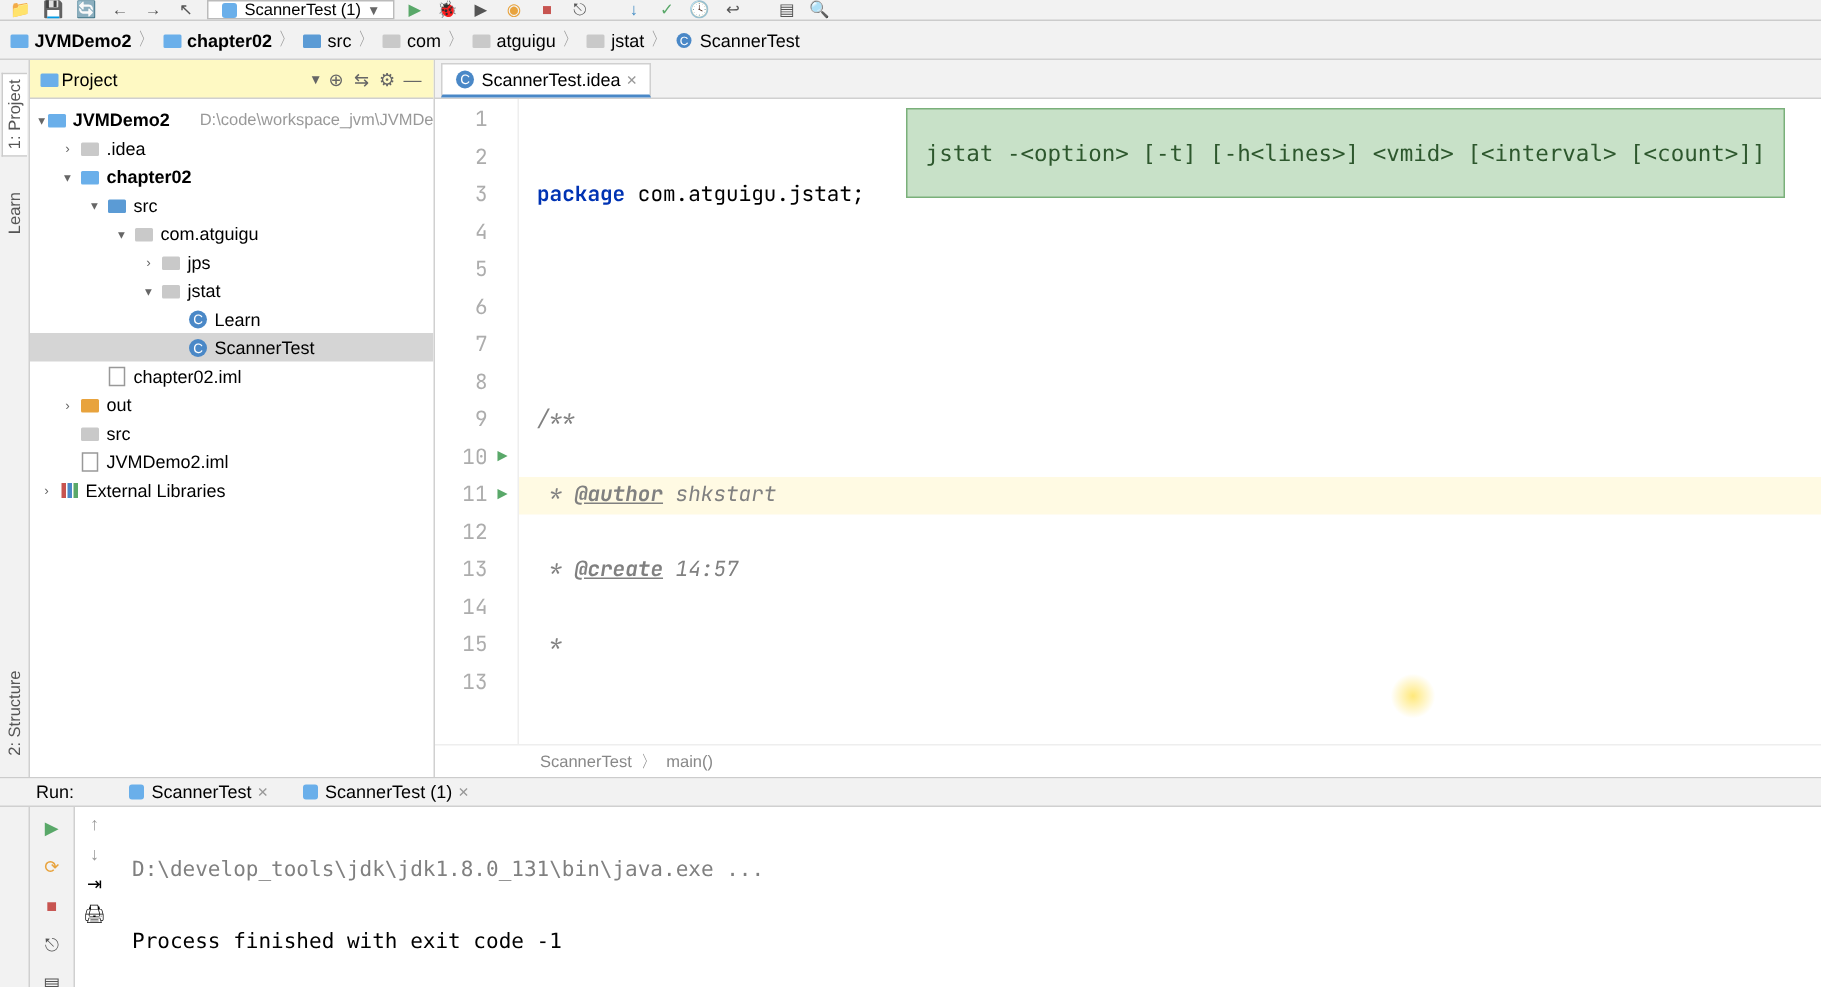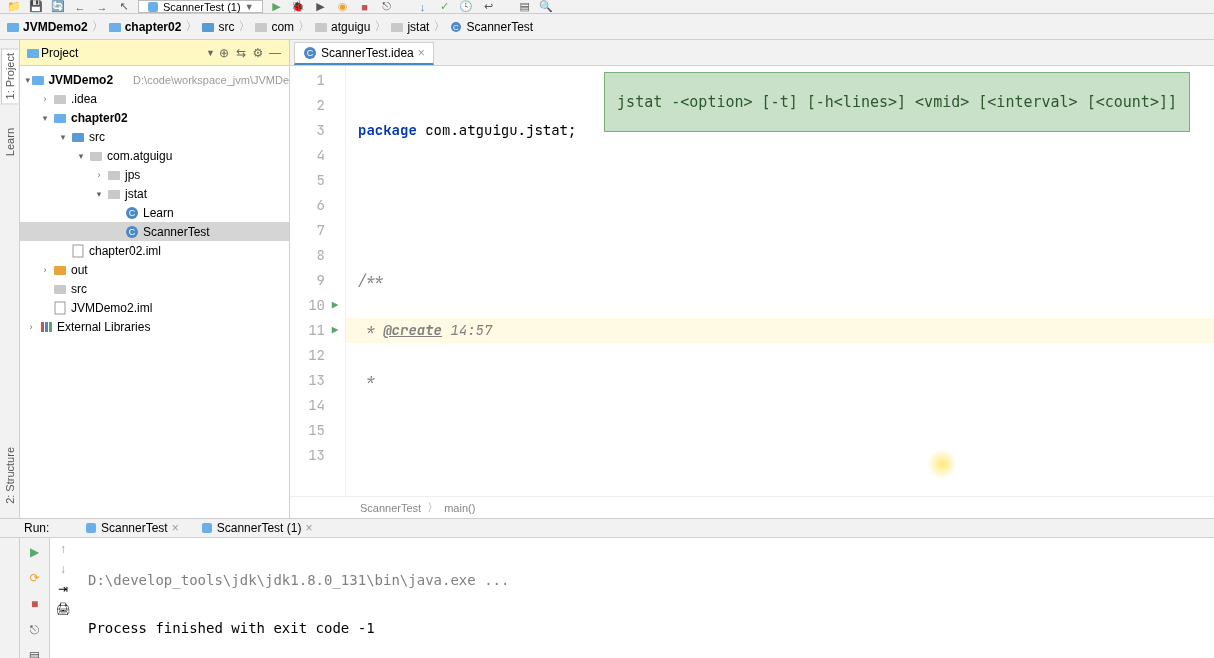--- a/index.html
+++ b/index.html
@@ -357,20 +357,21 @@
           <div class="gutter-icon run-gutter">▶</div>
           <div class="gutter-icon run-gutter">▶</div>
         </div>
       </div>
       <div class="code-text">
 <div class="highlight-line" style="top:252px;"></div>
 <div><span class="kw">package</span> com.atguigu.jstat;</div>
 <div> </div>
 <div> </div>
 <div class="doc">/**</div>
+<div class="doc"> * <span class="doctag">@author</span> shkstart</div>
 <div class="doc"> * <span class="doctag">@create</span> 14:57</div>
 <div class="doc"> *</div>
 
 
 
 
 
 
 
 

